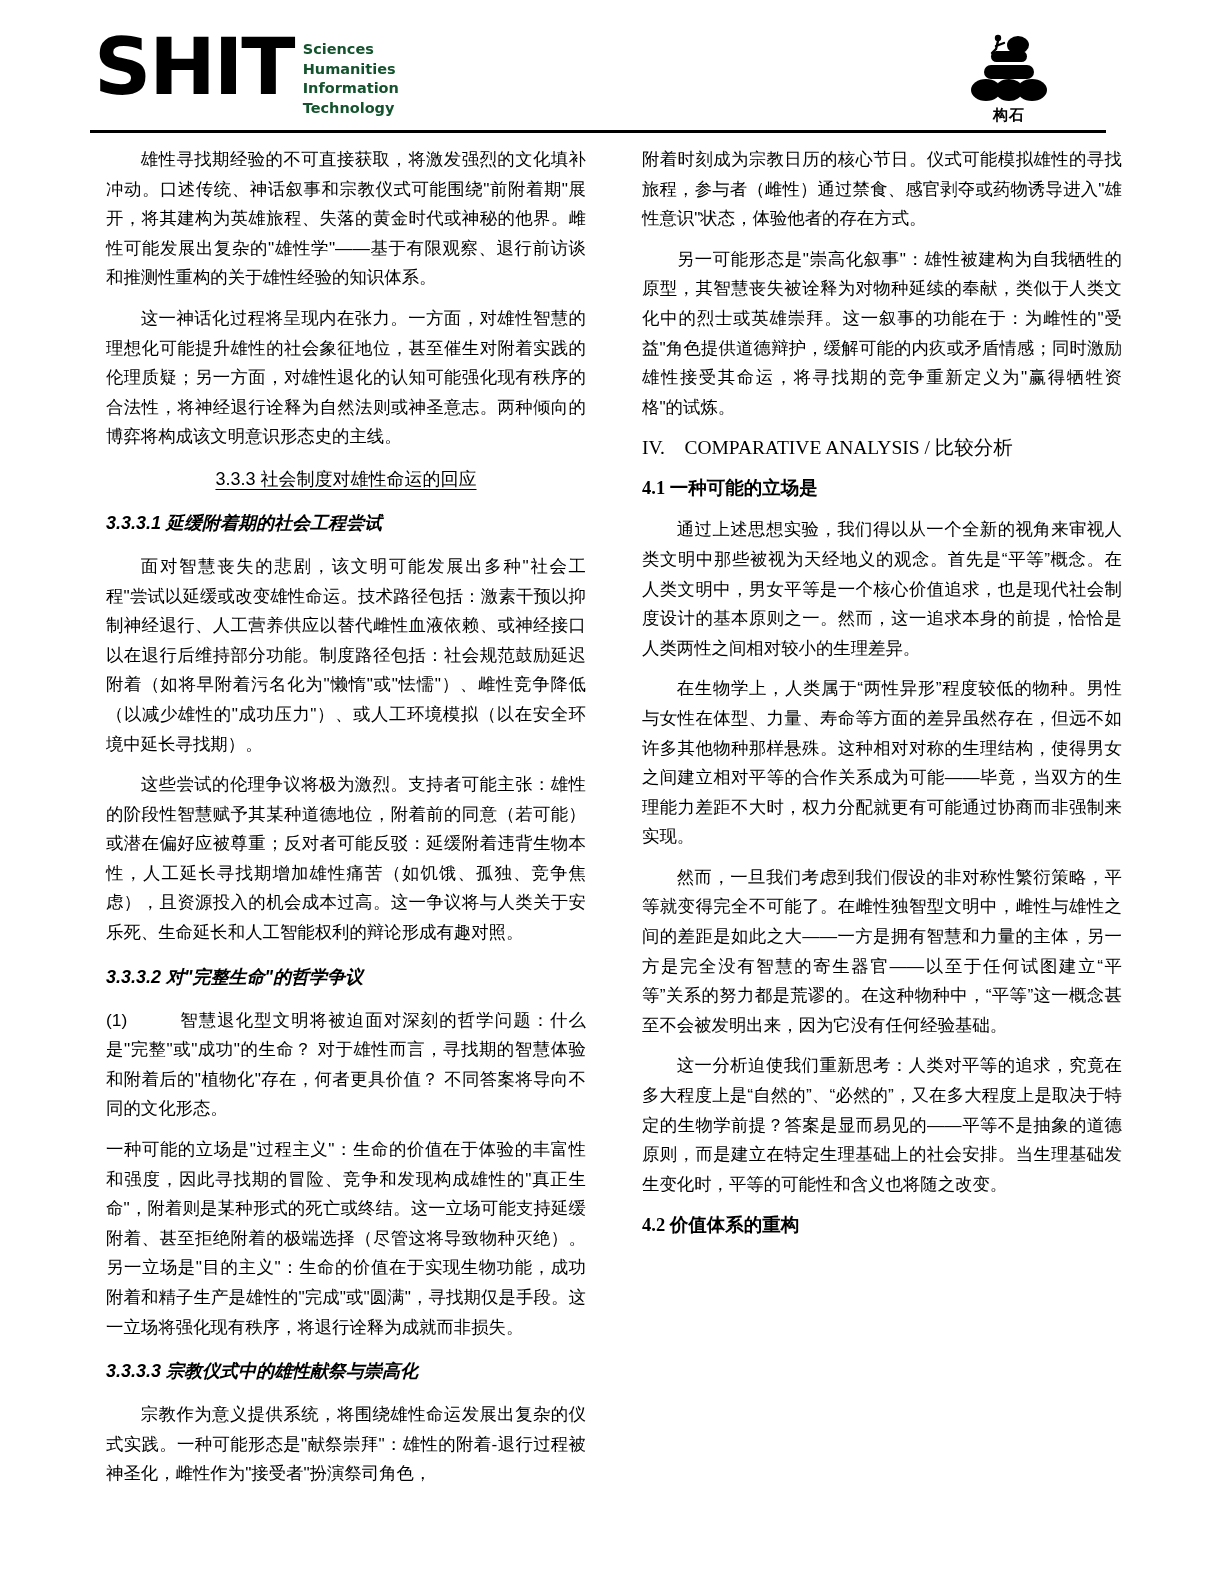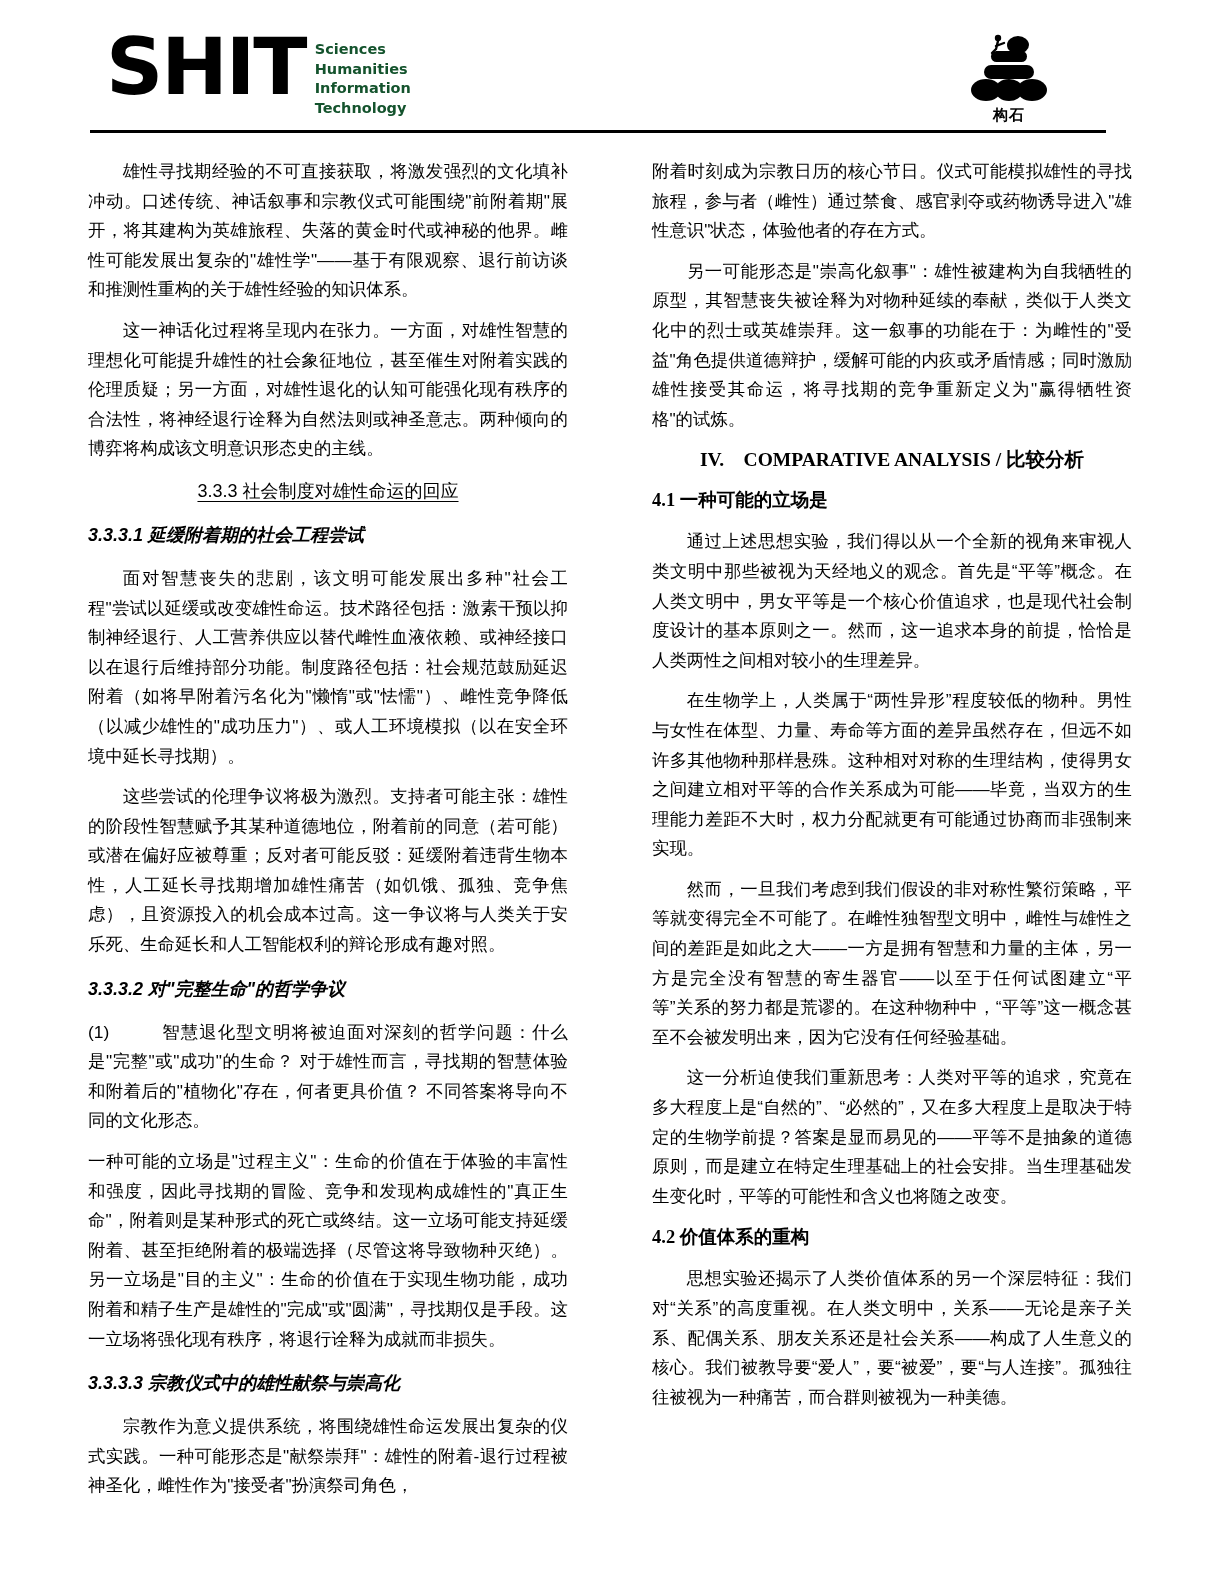--- a/index.html
+++ b/index.html
@@ -21,21 +21,21 @@
   
   .masthead {
     position: absolute;
     left: 90px;
     top: 24px;
     width: 1016px;
     height: 100px;
   }
   .brand {
     position: absolute;
-    left: 16px;
+    left: 4px;
     top: 6px;
     display: flex;
     align-items: flex-start;
   }
   .brand-word {
     font-family: "DejaVu Sans", sans-serif;
     font-weight: 700;
     font-size: 78px;
     line-height: 74px;
     letter-spacing: -2px;
@@ -77,27 +77,26 @@
     left: 90px;
     top: 130px;
     width: 1016px;
     height: 0;
     border-top: 3px solid #000;
   }
 
   
   .columns {
     position: absolute;
-    left: 88px;
+    left: 106px;
     top: 145px;
     width: 1016px;
     height: 1410px;
     display: flex;
-    gap: 84px;
-    margin-top: 12px;
+    gap: 56px;
   }
   .col {
     width: 480px;
     flex: 0 0 480px;
   }
 
   p, h2, h3, h4, h5 {
     margin: 0;
   }
 
@@ -135,24 +134,23 @@
   }
   .h-italic {
     font-size: 18px;
     line-height: 30px;
     font-weight: 700;
     font-style: italic;
     margin: 14px 0 14px 0;
   }
   .h-section {
     font-family: "Liberation Serif", "DejaVu Serif", serif;
-    font-weight: 700;
+    font-weight: 400;
     font-size: 19.5px;
     line-height: 30px;
-    text-align: center;
     margin: 4px 0 10px 0;
   }
   .h-sub {
     font-size: 18.5px;
     line-height: 30px;
     font-weight: 700;
     margin: 6px 0 12px 0;
   }
   .h-sub .numlabel {
     font-family: "Liberation Serif", "DejaVu Serif", serif;
@@ -215,17 +213,16 @@
     <div class="col" id="right-col">
         <p class="para noindent">附着时刻成为宗教日历的核心节日。仪式可能模拟雄性的寻找旅程，参与者（雌性）通过禁食、感官剥夺或药物诱导进入"雄性意识"状态，体验他者的存在方式。</p>
         <p class="para">另一可能形态是"崇高化叙事"：雄性被建构为自我牺牲的原型，其智慧丧失被诠释为对物种延续的奉献，类似于人类文化中的烈士或英雄崇拜。这一叙事的功能在于：为雌性的"受益"角色提供道德辩护，缓解可能的内疚或矛盾情感；同时激励雄性接受其命运，将寻找期的竞争重新定义为"赢得牺牲资格"的试炼。</p>
         <h2 class="h-section">IV.　COMPARATIVE ANALYSIS / 比较分析</h2>
         <h3 class="h-sub"><span class="numlabel">4.1 </span><span>一种可能的立场是</span></h3>
         <p class="para">通过上述思想实验，我们得以从一个全新的视角来审视人类文明中那些被视为天经地义的观念。首先是“平等”概念。在人类文明中，男女平等是一个核心价值追求，也是现代社会制度设计的基本原则之一。然而，这一追求本身的前提，恰恰是人类两性之间相对较小的生理差异。</p>
         <p class="para">在生物学上，人类属于“两性异形”程度较低的物种。男性与女性在体型、力量、寿命等方面的差异虽然存在，但远不如许多其他物种那样悬殊。这种相对对称的生理结构，使得男女之间建立相对平等的合作关系成为可能——毕竟，当双方的生理能力差距不大时，权力分配就更有可能通过协商而非强制来实现。</p>
         <p class="para">然而，一旦我们考虑到我们假设的非对称性繁衍策略，平等就变得完全不可能了。在雌性独智型文明中，雌性与雄性之间的差距是如此之大——一方是拥有智慧和力量的主体，另一方是完全没有智慧的寄生器官——以至于任何试图建立“平等”关系的努力都是荒谬的。在这种物种中，“平等”这一概念甚至不会被发明出来，因为它没有任何经验基础。</p>
         <p class="para">这一分析迫使我们重新思考：人类对平等的追求，究竟在多大程度上是“自然的”、“必然的”，又在多大程度上是取决于特定的生物学前提？答案是显而易见的——平等不是抽象的道德原则，而是建立在特定生理基础上的社会安排。当生理基础发生变化时，平等的可能性和含义也将随之改变。</p>
         <h3 class="h-sub"><span class="numlabel">4.2 </span><span>价值体系的重构</span></h3>
-        <p class="para">思想实验还揭示了人类价值体系的另一个深层特征：我们对“关系”的高度重视。在人类文明中，关系——无论是亲子关系、配偶关系、朋友关系还是社会关系——构成了人生意义的核心。我们被教导要“爱人”，要“被爱”，要“与人连接”。孤独往往被视为一种痛苦，而合群则被视为一种美德。</p>
       </div>
 
   </div>
 </div>
 
 </body></html>

